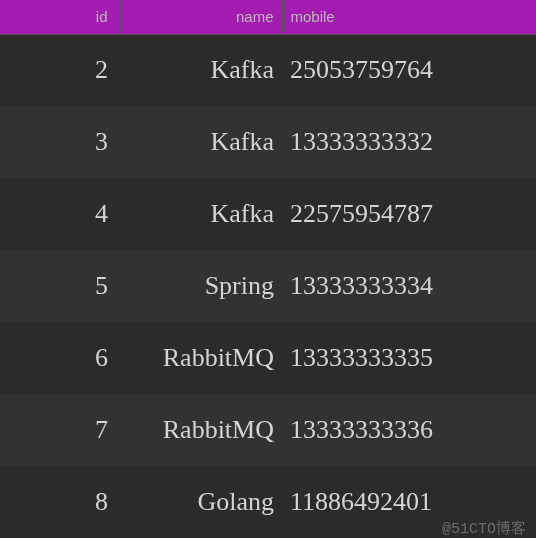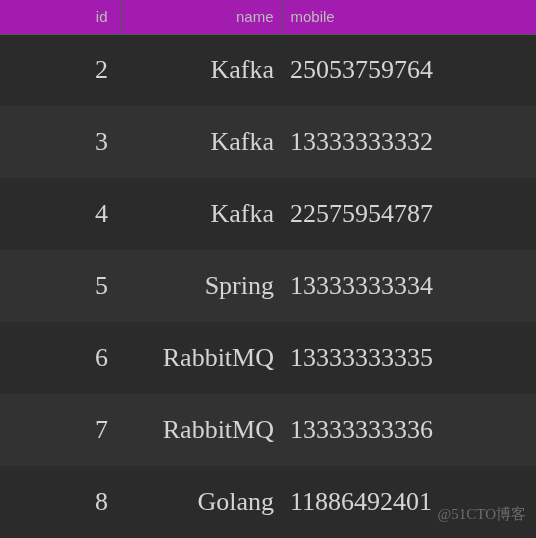--- a/index.html
+++ b/index.html
@@ -64,24 +64,24 @@
     .col-name {
       width: 162px;
       text-align: right;
     }
     .col-mobile {
       text-align: left;
       margin-left: 33px;
     }
     .watermark {
       position: absolute;
-      bottom: 14px;
+      bottom: 0;
       right: 10px;
       color: #888888;
-      font-family: Liberation Serif, serif;
+      font-family: Liberation Mono, monospace;
       font-size: 15px;
       opacity: 0.7;
     }
   </style>
 </head>
 <body>
 
 <table class="table">
   <thead>
     <tr class="header-row">

